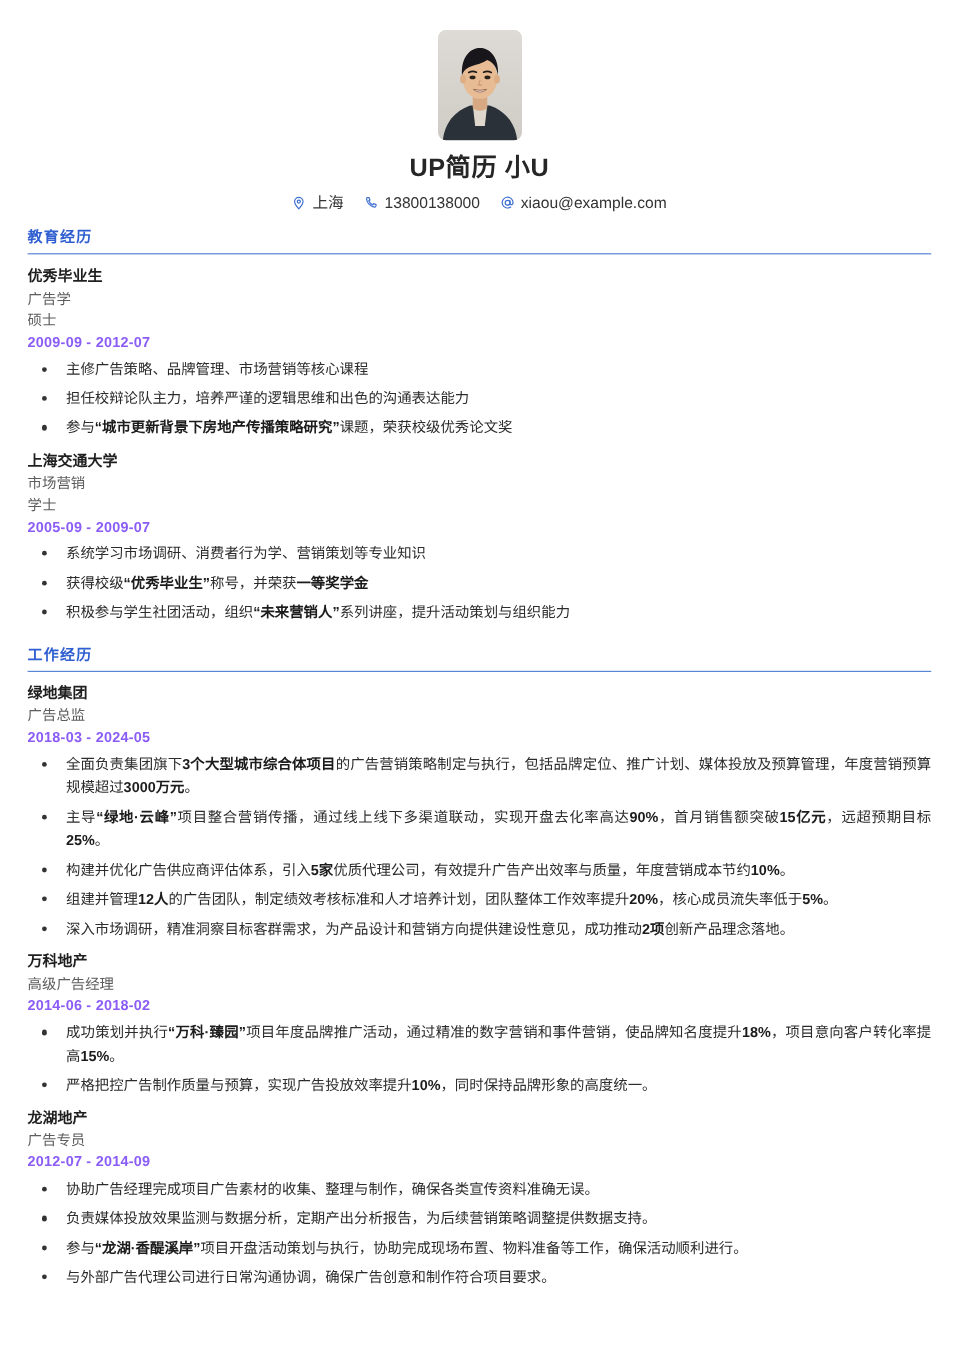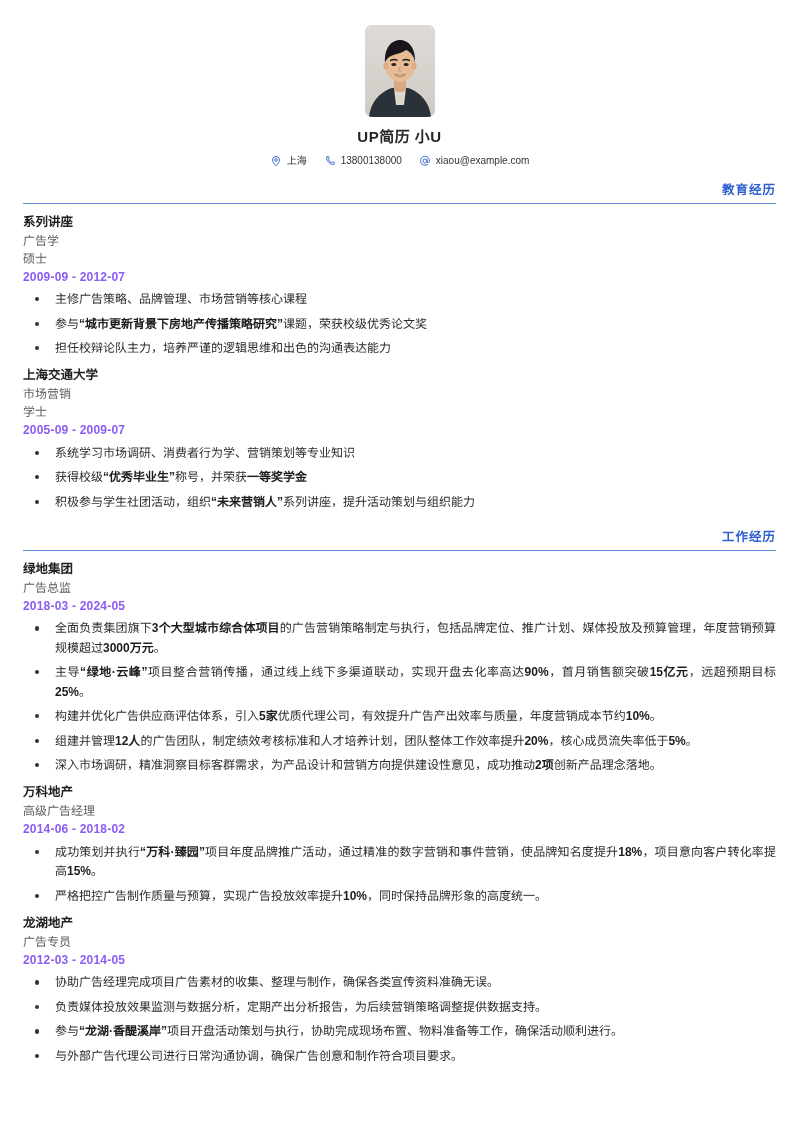--- a/index.html
+++ b/index.html
@@ -34,21 +34,21 @@
     border-radius: 7px;
     margin: 0 auto;
     overflow: hidden;
     background: #d9d7d3;
     position: relative;
     display: block;
   }
   .avatar svg { display: block; width: 100%; height: 100%; }
 
   .person-name {
-    font-size: 15px;
+    font-size: 21px;
     font-weight: 600;
     letter-spacing: 0.5px;
     color: #262626;
     margin-top: 11px;
     line-height: 1.25;
   }
 
   .contact-row {
     margin-top: 8px;
     display: flex;
@@ -68,26 +68,26 @@
   .contact-item .ico {
     display: inline-flex;
     align-items: center;
     justify-content: center;
     width: 12px;
     height: 12px;
     color: #3f6fd1;
     flex: 0 0 auto;
   }
   .contact-item .ico svg { display:block; width: 12px; height: 12px; }
-  .contact-text { color: #333; font-size: 10px; }
+  .contact-text { color: #333; font-size: 13px; }
 
   
   .section { margin-top: 16px; }
   .section-head {
-    text-align: right;
+    text-align: left;
     color: #2f5fd0;
     font-weight: 700;
     font-size: 12.5px;
     letter-spacing: 1px;
     line-height: 1.2;
     padding-bottom: 5px;
   }
   .section-rule {
     height: 0;
     border-top: 1.4px solid #5b86d6;
@@ -217,28 +217,28 @@
         <span class="contact-text">xiaou@example.com</span>
       </span>
     </div>
   </div>
 
   <div id="sections-root">
       <div class="section">
         <div class="section-head">教育经历</div>
         <div class="section-rule"></div>
         <div class="entry">
-          <div class="entry-org">系列讲座</div>
+          <div class="entry-org">优秀毕业生</div>
           <div class="entry-role">广告学</div>
           <div class="entry-role">硕士</div>
           <div class="entry-date">2009-09 - 2012-07</div>
           <ul class="bullets">
             <li>主修广告策略、品牌管理、市场营销等核心课程</li>
+            <li>担任校辩论队主力，培养严谨的逻辑思维和出色的沟通表达能力</li>
             <li>参与<b>“城市更新背景下房地产传播策略研究”</b>课题，荣获校级优秀论文奖</li>
-            <li>担任校辩论队主力，培养严谨的逻辑思维和出色的沟通表达能力</li>
           </ul>
         </div>
         <div class="entry">
           <div class="entry-org">上海交通大学</div>
           <div class="entry-role">市场营销</div>
           <div class="entry-role">学士</div>
           <div class="entry-date">2005-09 - 2009-07</div>
           <ul class="bullets">
             <li>系统学习市场调研、消费者行为学、营销策划等专业知识</li>
             <li>获得校级<b>“优秀毕业生”</b>称号，并荣获<b>一等奖学金</b></li>
@@ -266,21 +266,21 @@
           <div class="entry-role">高级广告经理</div>
           <div class="entry-date">2014-06 - 2018-02</div>
           <ul class="bullets">
             <li>成功策划并执行<b>“万科·臻园”</b>项目年度品牌推广活动，通过精准的数字营销和事件营销，使品牌知名度提升<b>18%</b>，项目意向客户转化率提高<b>15%</b>。</li>
             <li>严格把控广告制作质量与预算，实现广告投放效率提升<b>10%</b>，同时保持品牌形象的高度统一。</li>
           </ul>
         </div>
         <div class="entry">
           <div class="entry-org">龙湖地产</div>
           <div class="entry-role">广告专员</div>
-          <div class="entry-date">2012-03 - 2014-05</div>
+          <div class="entry-date">2012-07 - 2014-09</div>
           <ul class="bullets">
             <li>协助广告经理完成项目广告素材的收集、整理与制作，确保各类宣传资料准确无误。</li>
             <li>负责媒体投放效果监测与数据分析，定期产出分析报告，为后续营销策略调整提供数据支持。</li>
             <li>参与<b>“龙湖·香醍溪岸”</b>项目开盘活动策划与执行，协助完成现场布置、物料准备等工作，确保活动顺利进行。</li>
             <li>与外部广告代理公司进行日常沟通协调，确保广告创意和制作符合项目要求。</li>
           </ul>
         </div>
       </div>
     </div>
 

